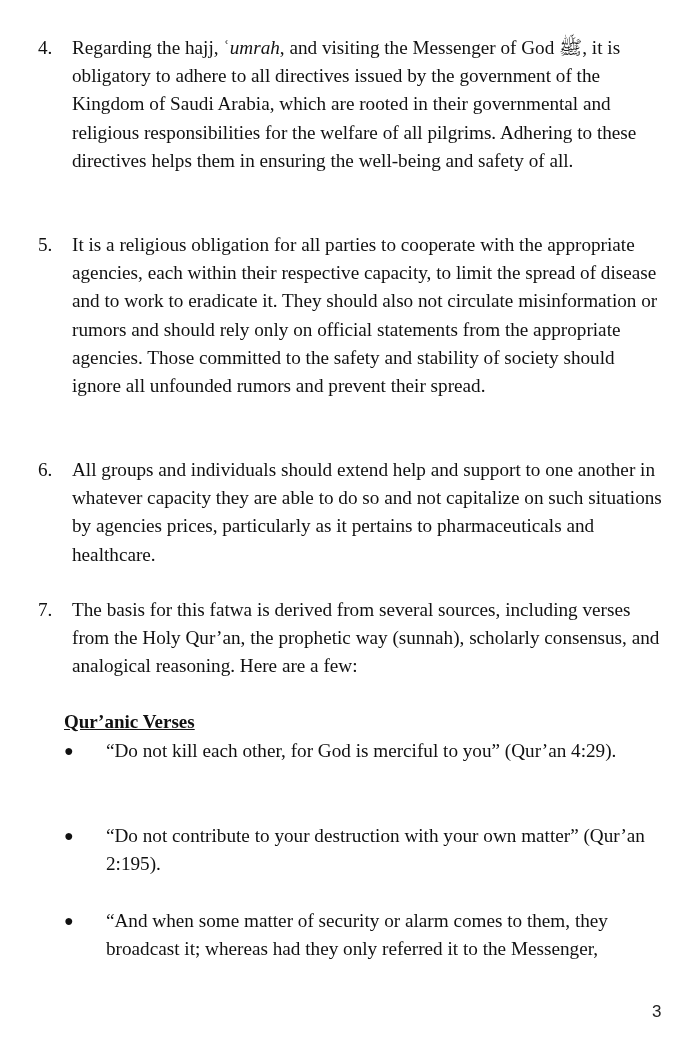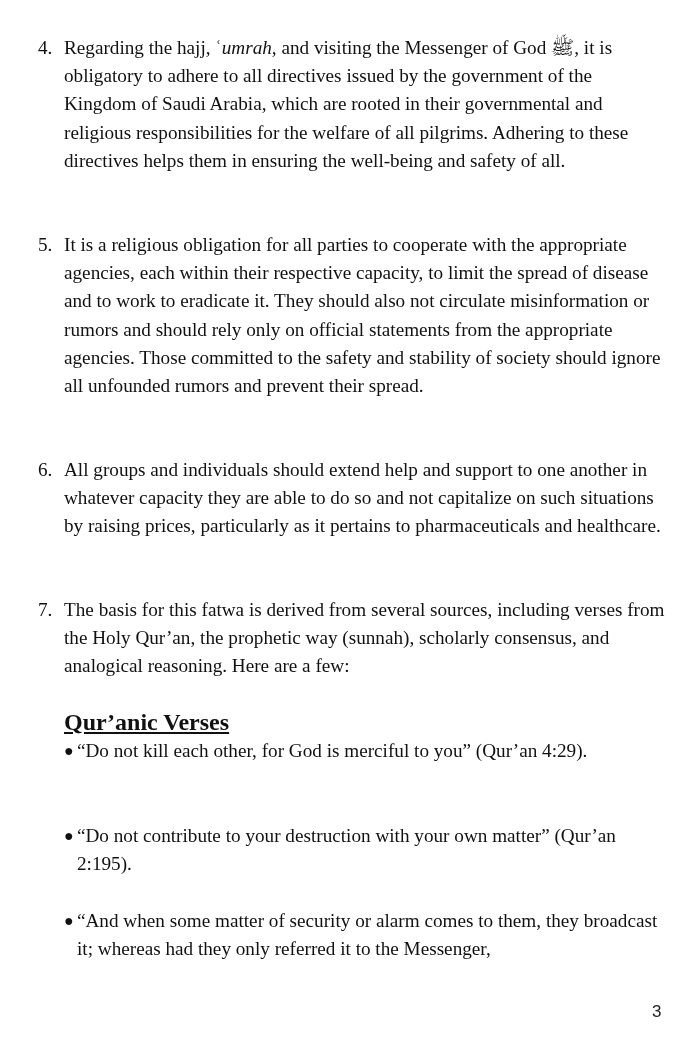--- a/index.html
+++ b/index.html
@@ -4,47 +4,47 @@
 <style>
   html, body { margin: 0; padding: 0; background: #ffffff; }
   body {
     width: 700px; height: 1045px; position: relative; overflow: hidden;
     font-family: "Liberation Serif", "DejaVu Serif", serif;
     color: #111111;
   }
   .page { position: absolute; left: 0; top: 0; width: 700px; height: 1045px; }
   .item { position: absolute; left: 38px; width: 630px; font-size: 19.2px; line-height: 28.2px; }
   .item .num { position: absolute; left: 0; top: 0; }
-  .item .body { margin-left: 26px; }
+  .item .body { margin-left: 34px; }
   .ayn { font-style: normal; }
   .it { font-style: italic; }
-  .heading { position: absolute; left: 64px; font-size: 24px; line-height: 28px; font-weight: bold; text-decoration: underline; font-family: Liberation Serif, serif; }
+  .heading { position: absolute; left: 64px; font-size: 19px; line-height: 28px; font-weight: bold; text-decoration: underline; font-family: Liberation Serif, serif; }
   .bullet { position: absolute; left: 64px; width: 610px; font-size: 19.2px; line-height: 28.2px; }
   .bullet .dot { position: absolute; left: 0; top: 0; font-size: 16px; }
-  .bullet .btext { margin-left: 13px; }
+  .bullet .btext { margin-left: 42px; }
   .pagenum { position: absolute; left: 652px; top: 1002px; font-family: "Liberation Sans", "DejaVu Sans", sans-serif; font-size: 17px; color: #222; }
 </style>
 </head>
 <body>
 
 <div class="page">
 
   <div class="item" style="top:34px;">
     <span class="num">4.</span>
     <div class="body"><span>Regarding the hajj, </span><span class="ayn">ʿ</span><span class="it">umrah</span><span>, and visiting the Messenger of God ﷺ, it is obligatory to adhere to all directives issued by the government of the Kingdom of Saudi Arabia, which are rooted in their governmental and religious responsibilities for the welfare of all pilgrims. Adhering to these directives helps them in ensuring the well-being and safety of all.</span></div>
   </div>
 
   <div class="item" style="top:231px;">
     <span class="num">5.</span>
     <div class="body">It is a religious obligation for all parties to cooperate with the appropriate agencies, each within their respective capacity, to limit the spread of disease and to work to eradicate it. They should also not circulate misinformation or rumors and should rely only on official statements from the appropriate agencies. Those committed to the safety and stability of society should ignore all unfounded rumors and prevent their spread.</div>
   </div>
 
   <div class="item" style="top:456px;">
     <span class="num">6.</span>
-    <div class="body">All groups and individuals should extend help and support to one another in whatever capacity they are able to do so and not capitalize on such situations by raising prices, particularly as it pertains to pharmaceuticals and healthcare.</div>
+    <div class="body">All groups and individuals should extend help and support to one another in whatever capacity they are able to do so and not capitalize on such situations by agencies prices, particularly as it pertains to pharmaceuticals and healthcare.</div>
   </div>
 
   <div class="item" style="top:596px;">
     <span class="num">7.</span>
     <div class="body">The basis for this fatwa is derived from several sources, including verses from the Holy Qur’an, the prophetic way (sunnah), scholarly consensus, and analogical reasoning. Here are a few:</div>
   </div>
 
   <div class="heading" style="top:708px;">Qur’anic Verses</div>
 
   <div class="bullet" style="top:737px;">

